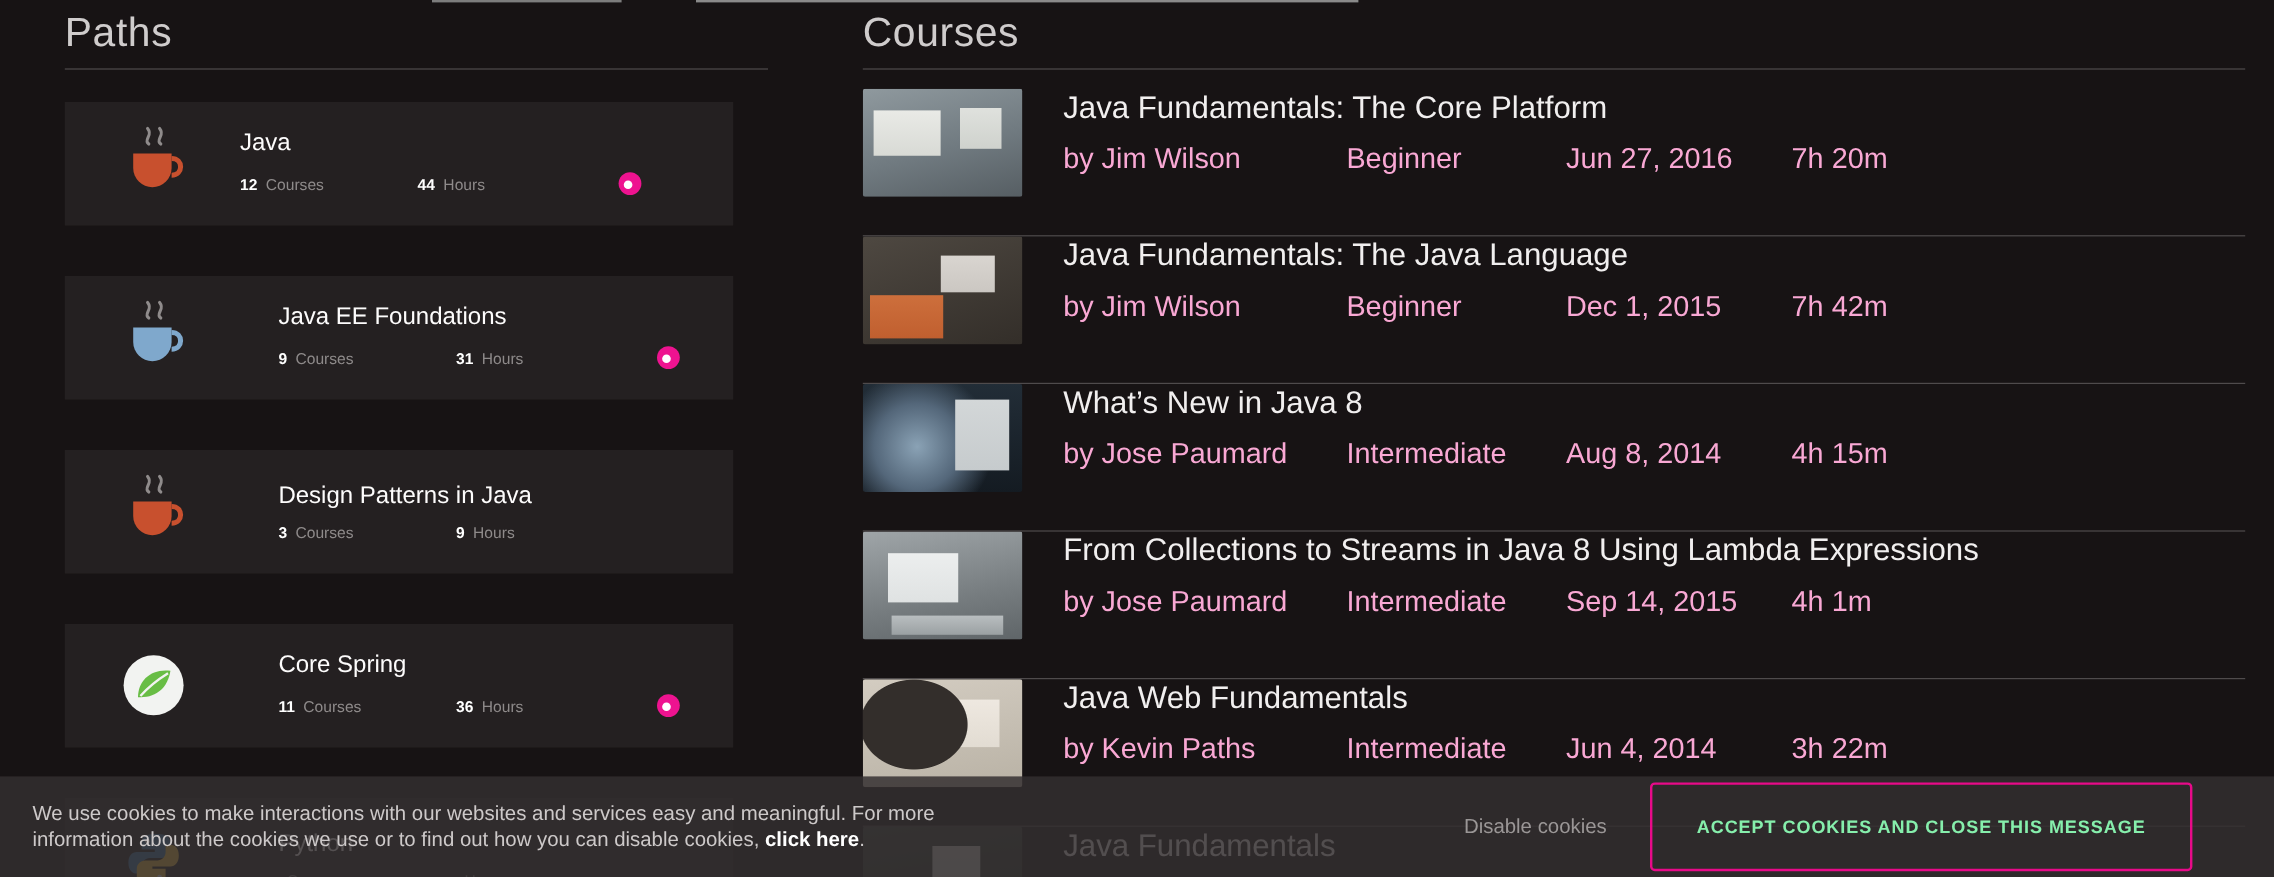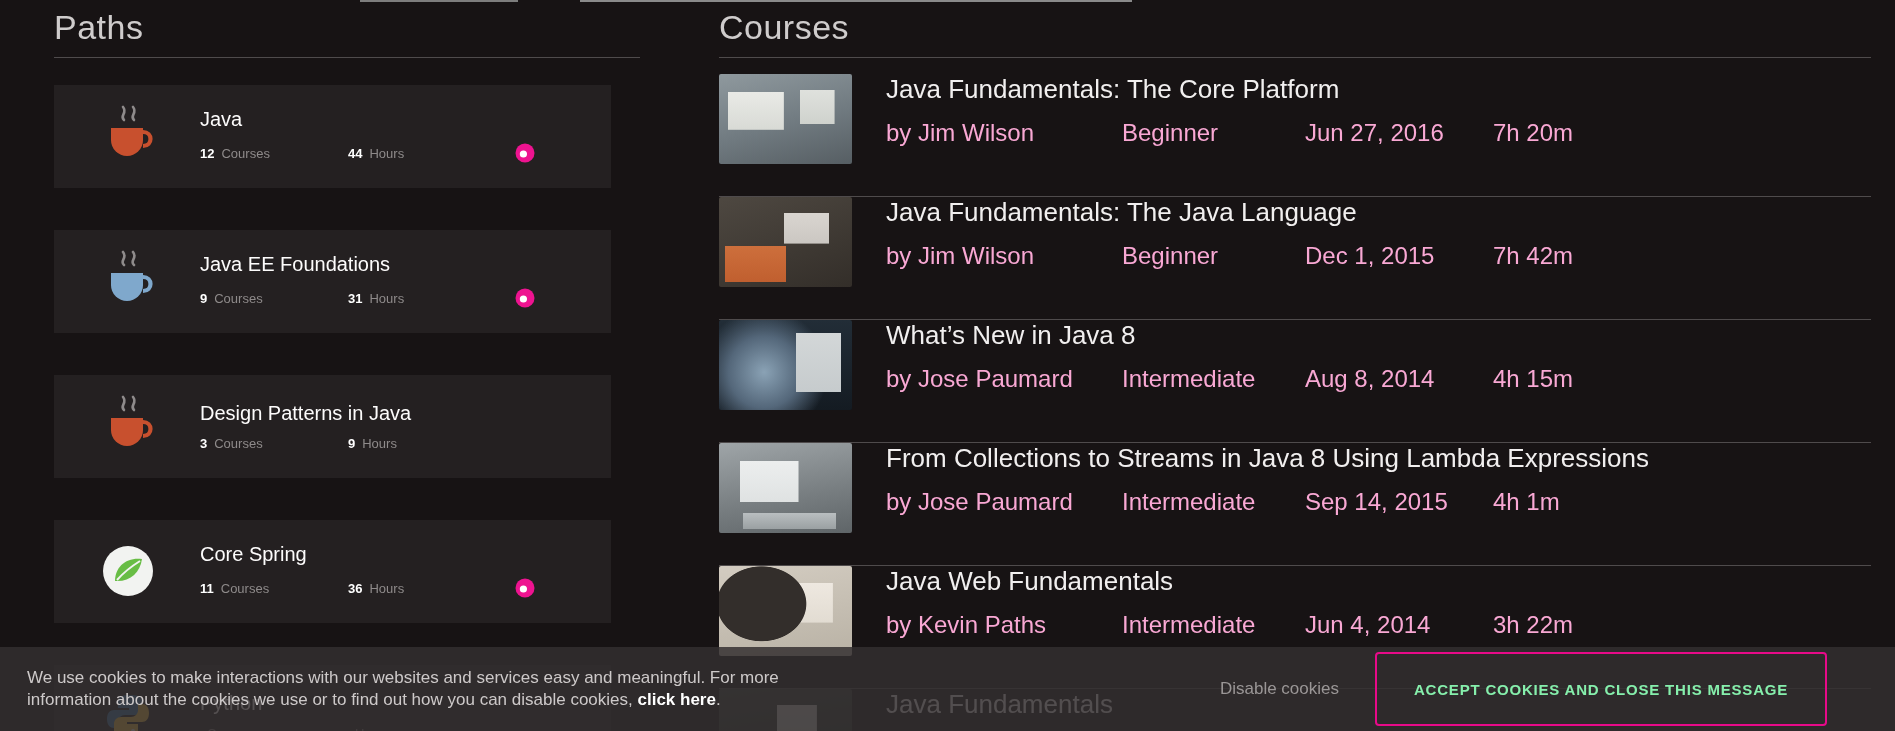--- a/index.html
+++ b/index.html
@@ -32,21 +32,21 @@
   .paths-col { position:absolute; left:54px; top:0; width:586px; }
   .path-card {
     width:557px; height:103px;
     margin-top:27px; margin-bottom:42px;
     margin-top:27px;
     background:#242021;
     display:flex; align-items:center;
     padding-left:38px;
     cursor:pointer;
   }
-  .path-card + .path-card { margin-top:42px; }
+  .path-card + .path-card { margin-top:42px;gap:32px; }
   .path-card:first-of-type { margin-top:27px; }
   .path-icon { width:72px; height:86px; flex:0 0 72px; margin-right:36px;
     display:flex; align-items:center; justify-content:center; }
   .path-info { display:flex; flex-direction:column; }
   .path-title { font-size:20px; color:#fdfcfc; margin-bottom:11px; font-weight:400; }
   .path-meta { display:flex; align-items:center; font-size:13px; color:#8e8a8a; }
   .meta-group .num { color:#ffffff; font-weight:700; margin-right:7px; }
   .courses-group { width:148px; display:inline-block; }
   .hours-group { width:122px; display:inline-block; }
   .badge { margin-left:44px; display:flex; align-items:center; }

